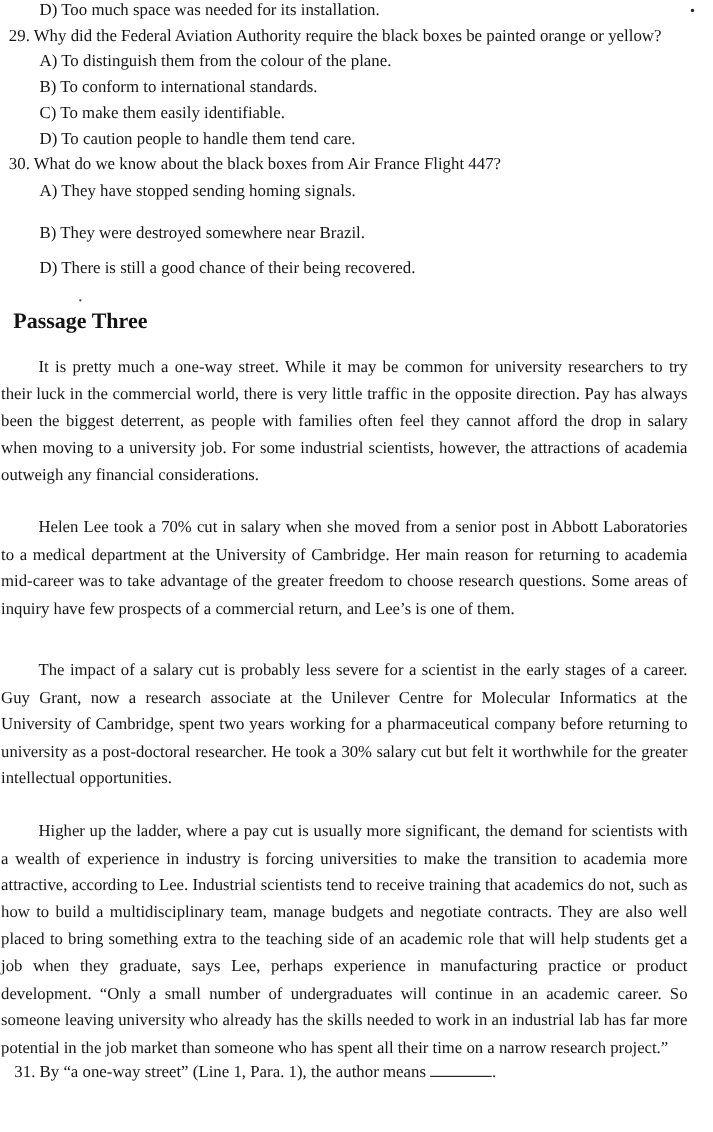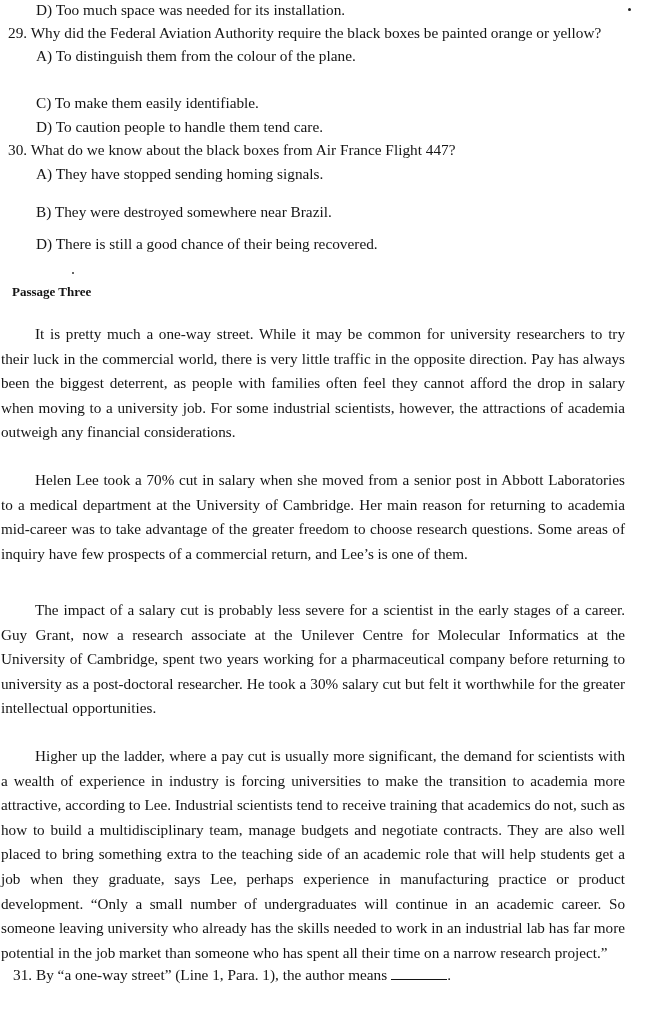--- a/index.html
+++ b/index.html
@@ -7,36 +7,37 @@
     width: 648px; height: 1029px; overflow: hidden; position: relative;
     font-family: "Liberation Serif", serif; color: #141414;
     font-size: 15.3px;
   }
   .page { position: absolute; left: 0; top: 0; width: 648px; height: 883px; }
   .line { position: absolute; white-space: nowrap; line-height: 20px; }
   .opt { left: 36px; }
   .q { left: 8px; }
   .dot { position: absolute; left: 628px; top: 8px; width: 3px; height: 3px; border-radius: 50%; background: #222; }
   .dot2 { position: absolute; left: 72px; top: 272px; width: 2px; height: 2px; border-radius: 50%; background: #333; }
-  .heading { position: absolute; left: 12px; top: 282px; font-weight: bold; font-size: 13px; line-height: 20px; }
+  .heading { position: absolute; left: 12px; top: 282px; font-weight: bold; font-size: 20px; line-height: 20px; }
   .para { position: absolute; left: 1px; width: 624px; text-align: justify; line-height: 24.6px; font-size: 15.2px; }
   .para span.first { display: inline-block; width: 34px; }
   .q31 { position: absolute; left: 13px; top: 965px; line-height: 20px; white-space: nowrap; }
   .blank { display: inline-block; width: 56px; border-bottom: 1px solid #141414; margin-left: 4px; vertical-align: baseline; height: 12px; }
 </style>
 </head>
 <body>
 
 <div class="page">
   <div class="dot"></div>
 
   <div class="line opt" style="top:0px">D) Too much space was needed for its installation.</div>
 
   <div class="line q" style="top:23px">29. Why did the Federal Aviation Authority require the black boxes be painted orange or yellow?</div>
   <div class="line opt" style="top:46px">A) To distinguish them from the colour of the plane.</div>
+  <div class="line opt" style="top:70px">B) To conform to international standards.</div>
   <div class="line opt" style="top:93px">C) To make them easily identifiable.</div>
   <div class="line opt" style="top:117px">D) To caution people to handle them tend care.</div>
 
   <div class="line q" style="top:140px">30. What do we know about the black boxes from Air France Flight 447?</div>
   <div class="line opt" style="top:164px">A) They have stopped sending homing signals.</div>
   <div class="line opt" style="top:202px">B) They were destroyed somewhere near Brazil.</div>
   <div class="line opt" style="top:234px">D) There is still a good chance of their being recovered.</div>
 
   <div class="dot2"></div>
   <div class="heading">Passage Three</div>

